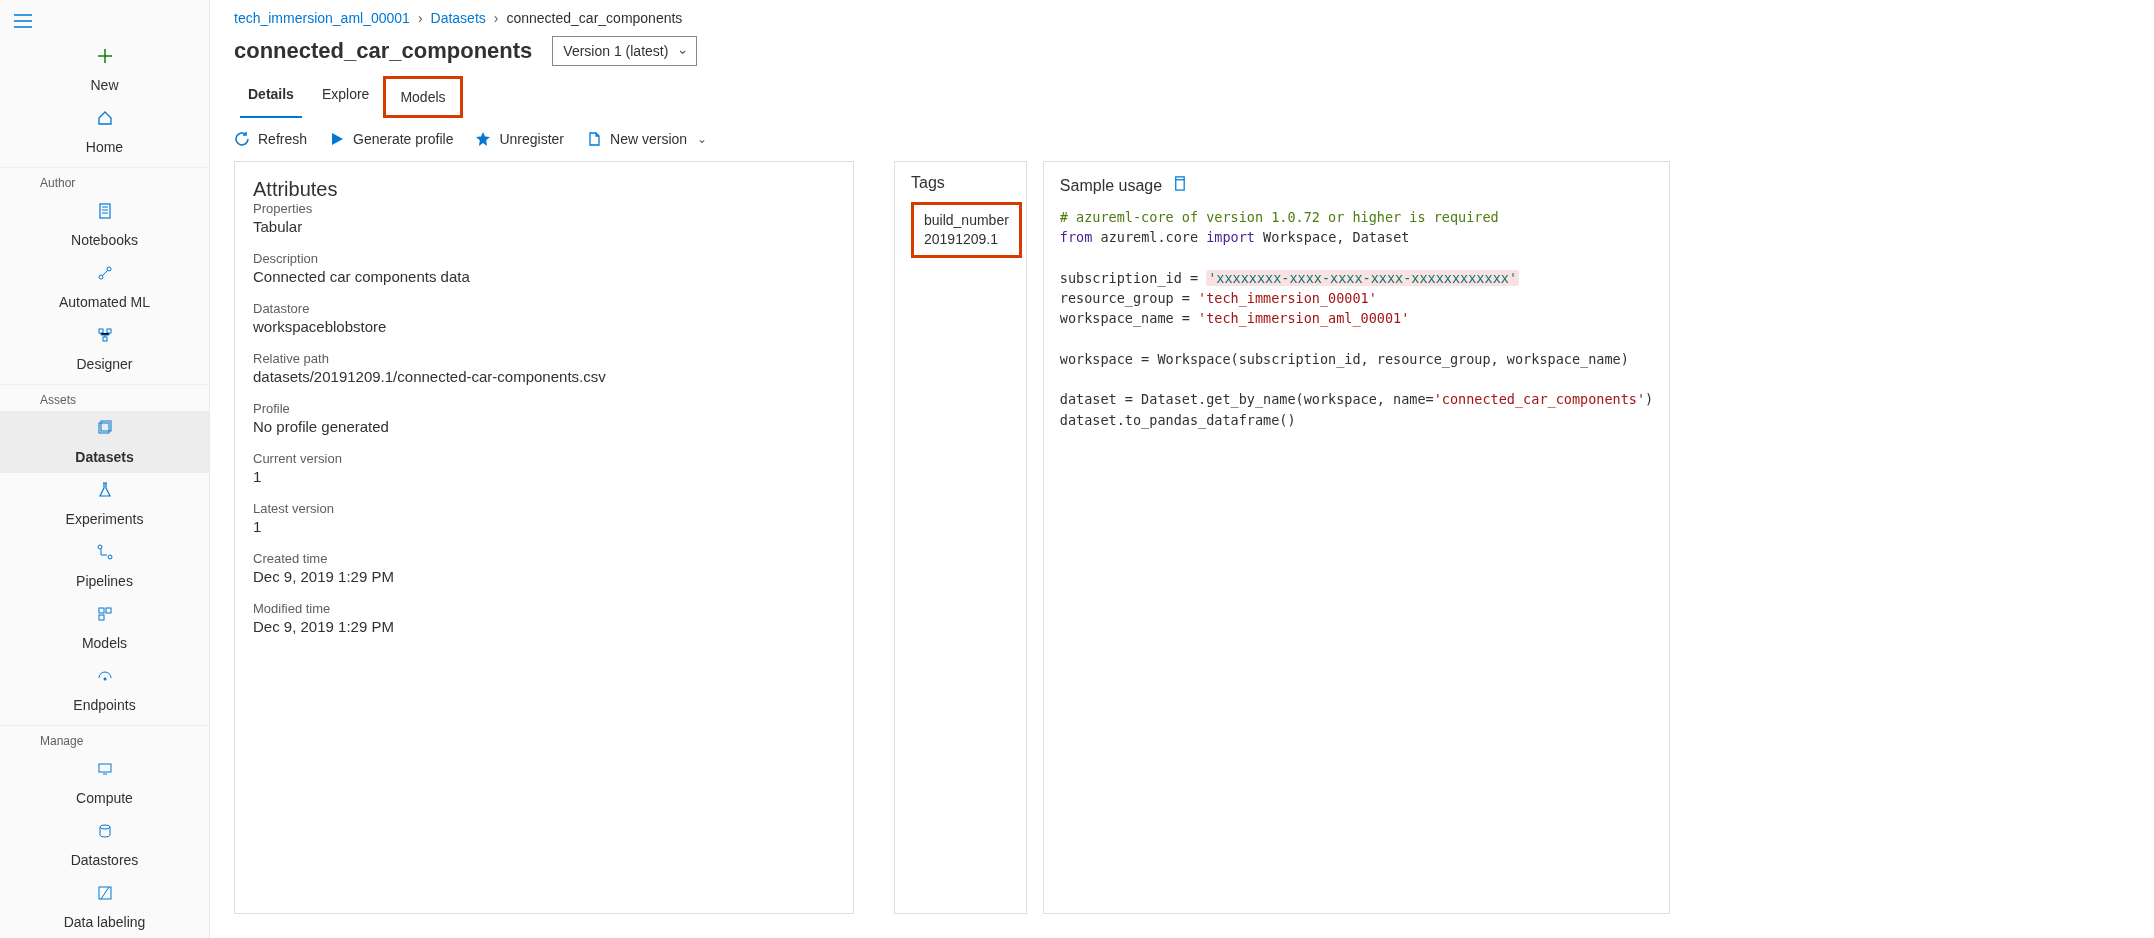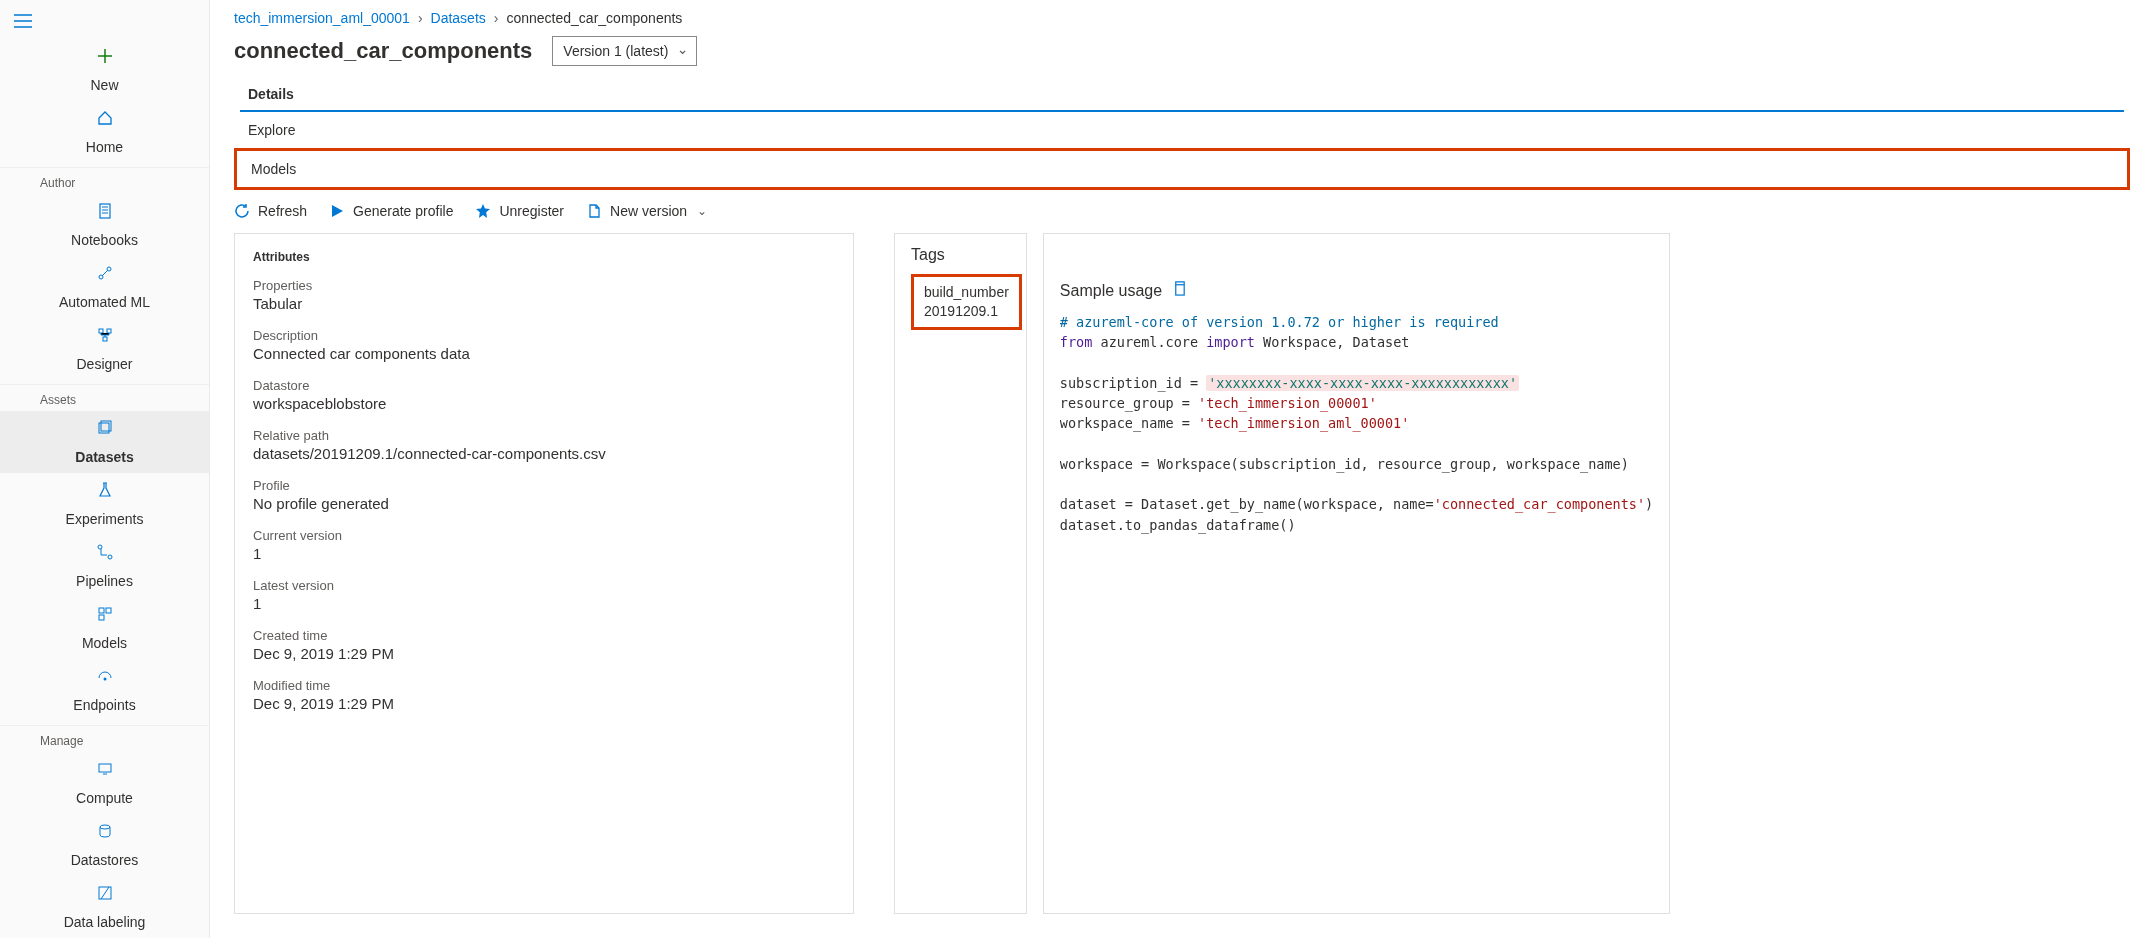--- a/index.html
+++ b/index.html
@@ -93,21 +93,20 @@
     right: 8px;
     top: 4px;
     color: #605e5c;
   }
 
   .tabs {
     display: flex;
     gap: 0;
     padding: 0 24px;
     border-bottom: 1px solid #fff;
-    flex-direction: column;
   }
   .tab {
     padding: 10px 14px;
     font-size: 14px;
     cursor: pointer;
     color: #323130;
     position: relative;
   }
   .tab.active { font-weight: 600; }
   .tab.active::after {
@@ -147,23 +146,22 @@
   }
   .panel {
     border: 1px solid #e1dfdd;
     background: #fff;
   }
   .attrs-panel {
     width: 620px;
     padding: 16px 18px 22px 18px;
   }
   .attrs-panel h2 {
-    font-size: 12px;
-    font-weight: 700;
-    margin-bottom: 14px;
+    font-size: 20px;
+    font-weight: 400;
   }
   .attr-block { margin-bottom: 16px; }
   .attr-label { font-size: 13px; color: #605e5c; margin-bottom: 2px; }
   .attr-value { font-size: 15px; color: #323130; }
 
   .right-col {
     flex: 1;
     display: flex;
     flex-direction: row;
     gap: 16px;
@@ -181,31 +179,30 @@
     font-size: 14px;
     line-height: 1.35;
   }
   .sample-panel { padding: 14px 16px 18px 16px; }
   .sample-title {
     font-size: 16px;
     display: flex;
     align-items: center;
     gap: 10px;
     margin-bottom: 12px;
-    margin-top: 33px;
   }
   .copy-icon { color: #0078d4; cursor: pointer; }
   pre.code {
     font-family: "Consolas", monospace;
     font-size: 13.5px;
     line-height: 1.5;
     white-space: pre;
     overflow-x: auto;
   }
-  .c-comment { color: #0369a1; }
+  .c-comment { color: #4d7c0f; }
   .c-kw { color: #4c1d95; }
   .c-str { color: #a31515; }
   .c-redacted {
     background: #fbe2e2;
     color: #0f766e;
     border-radius: 2px;
     padding: 0 2px;
   }
 </style>
 </head>

